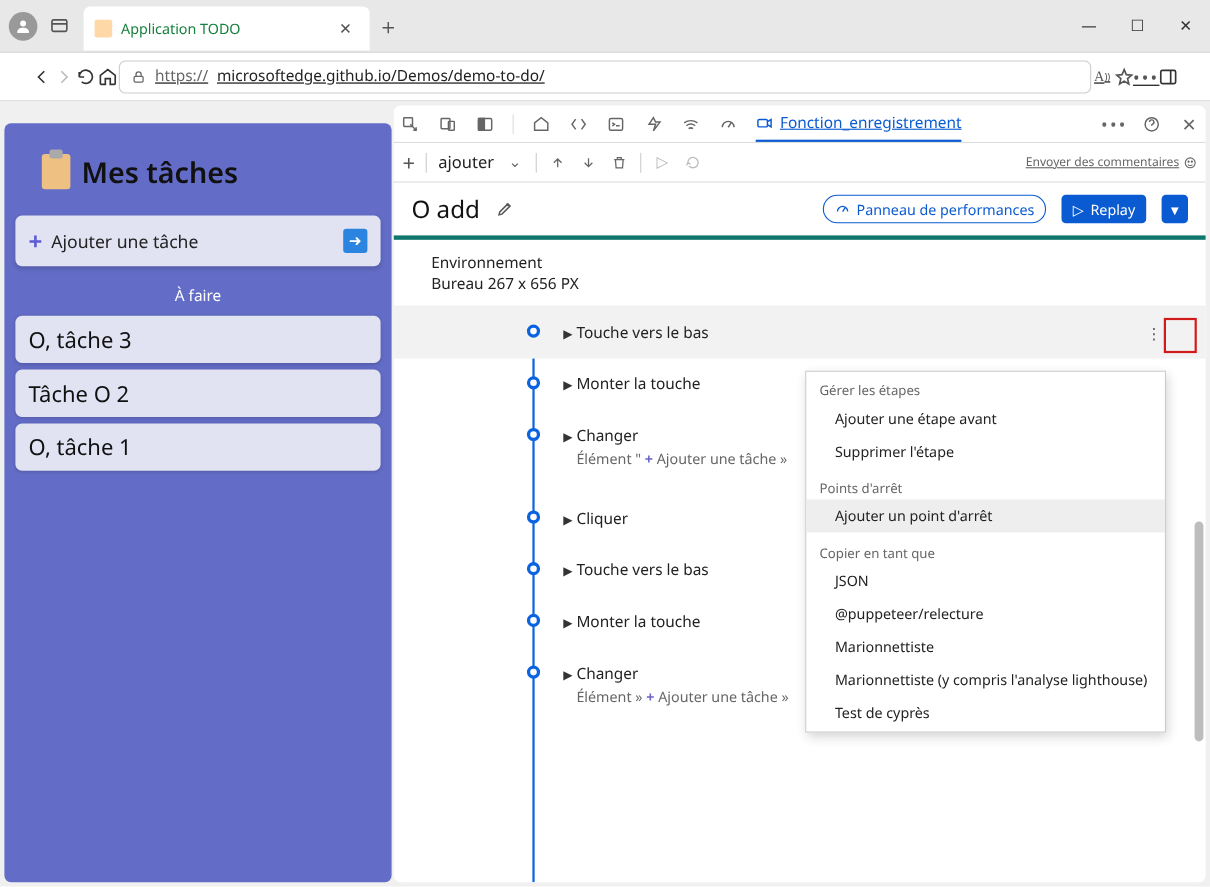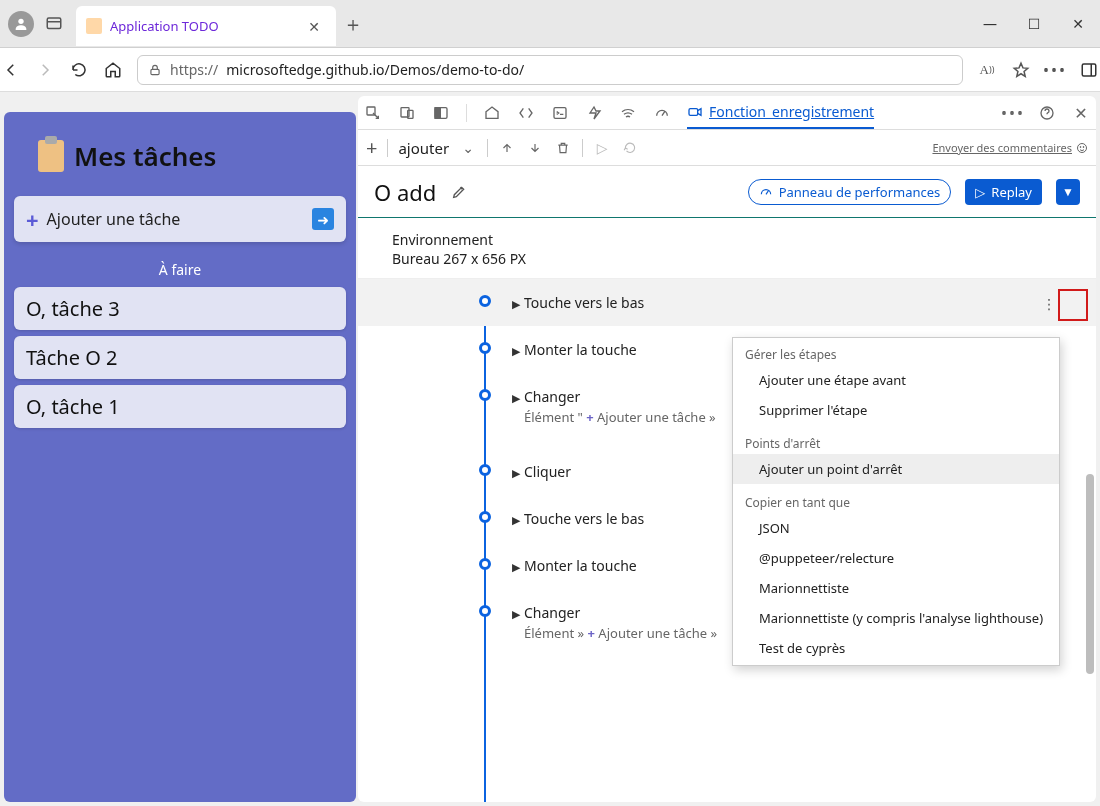--- a/index.html
+++ b/index.html
@@ -5,28 +5,28 @@
   * { box-sizing: border-box; margin: 0; padding: 0; font-family: "Segoe UI", system-ui, sans-serif; }
   body { width: 1100px; height: 806px; background: #f0f0f0; overflow: hidden; position: relative; display: flex; flex-direction: column; }
 
   
   .titlebar { height: 48px; background: #e8e8e8; display: flex; align-items: stretch; border-bottom: 1px solid #d0d0d0; }
   .titlebar-left { display: flex; align-items: center; padding: 0 8px; gap: 6px; }
   .avatar-circle { width: 26px; height: 26px; border-radius: 50%; background: #999; display: flex; align-items: center; justify-content: center; color: #fff; font-size: 14px; }
   .workspace-icon { width: 28px; height: 28px; display: flex; align-items: center; justify-content: center; color: #555; }
   .tab { background: #fff; border-radius: 6px 6px 0 0; margin-top: 6px; height: 40px; display: flex; align-items: center; padding: 0 10px; gap: 8px; min-width: 260px; position: relative; }
   .tab-icon { width: 16px; height: 16px; background: #ffd8a8; border-radius: 2px; }
-  .tab-title { font-size: 13px; color: #6d28d9; }
+  .tab-title { font-size: 13px; color: #15803d; }
   .tab-close { margin-left: auto; font-size: 14px; color: #555; padding: 2px 6px; }
   .new-tab { display: flex; align-items: center; justify-content: center; width: 34px; color: #555; font-size: 20px; }
   .win-controls { margin-left: auto; display: flex; }
   .win-controls div { width: 44px; display: flex; align-items: center; justify-content: center; font-size: 14px; color: #333; }
 
   
-  .navbar { height: 44px; background: #fff; display: flex; align-items: center; padding: 0 1px; gap: 14px; border-bottom: 1px solid #ddd; }
+  .navbar { height: 44px; background: #fff; display: flex; align-items: center; padding: 0 28px; border-bottom: 1px solid #ddd; text-decoration: underline; }
   .nav-icon { width: 20px; height: 20px; display: flex; align-items: center; justify-content: center; color: #555; }
   .nav-icon.disabled { color: #bbb; }
   .urlbar { flex: 1; height: 30px; border: 1px solid #ccc; border-radius: 6px; display: flex; align-items: center; padding: 0 10px; color: #666; font-size: 14px; gap: 8px; }
   .urlbar .domain { color: #222; }
 
   
   .main { flex: 1; display: flex; min-height: 0; padding: 4px; gap: 2px; }
   .page-pane { width: 352px; background: #636cc6; border-radius: 6px; padding: 10px; margin-top: 16px; }
   .page-pane h1 { color: #111; font-size: 26px; font-weight: 600; display: flex; align-items: center; gap: 10px; margin: 16px 0 22px 24px; }
   .clipboard-badge { width: 26px; height: 32px; background: #eec183; border-radius: 3px; position: relative; }
@@ -44,21 +44,21 @@
   .dt-icon { width:18px; height:18px; display:flex; align-items:center; justify-content:center; color:#666; }
   .recorder-tab { display:flex; align-items:center; gap:6px; color:#0a5bd1; font-size:14px; border-bottom:2px solid #0a5bd1; height:100%; }
   .recorder-tab .tabname { text-decoration: underline; }
 
   .dt-toolbar { height: 36px; border-bottom: 1px solid #ddd; display:flex; align-items:center; padding: 0 8px; gap: 10px; color:#555; font-size:14px; }
   .dt-toolbar .plus { font-size:20px; color:#555; }
   .dt-toolbar .recname { color:#222; font-size:15px; }
   .dt-toolbar .sep { width:1px; height:18px; background:#ccc; }
   .dt-toolbar-right { margin-left:auto; font-size:11px; color:#666; text-decoration: underline; display:flex; align-items:center; gap:4px; }
 
-  .dt-header { height: 52px; display:flex; align-items:center; padding: 0 16px; gap:14px; border-bottom: 1px solid #0f766e; }
+  .dt-header { height: 52px; display:flex; align-items:center; padding: 0 16px; gap:14px; border-bottom: 4px solid #0f766e; }
   .dt-header .recname2 { font-size:22px; color:#111; }
   .pencil { color:#555; }
   .perf-pill { margin-left:auto; border:1px solid #0a5bd1; border-radius: 14px; height:26px; padding: 0 10px; display:flex; align-items:center; gap:6px; color:#0a5bd1; font-size:13px; }
   .replay-btn { background:#0a5bd1; color:#fff; height:26px; padding:0 10px; border-radius:4px; display:flex; align-items:center; gap:6px; font-size:13px; }
   .replay-more { background:#0a5bd1; color:#fff; width:24px; height:26px; border-radius:4px; display:flex; align-items:center; justify-content:center; font-size:12px; }
 
   .settings-row { display:flex; padding: 12px 18px 0 34px; gap: 18px; font-size:14px; color:#222; }
   .settings-col { flex:1; }
   .settings-col .small { font-size:12px; color:#444; margin-top:8px; }
   .env-col { text-align:left; width:200px; }

